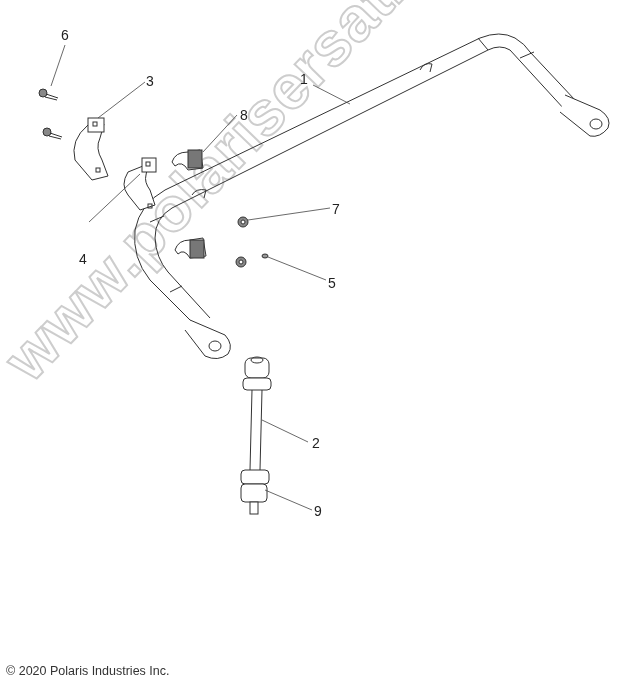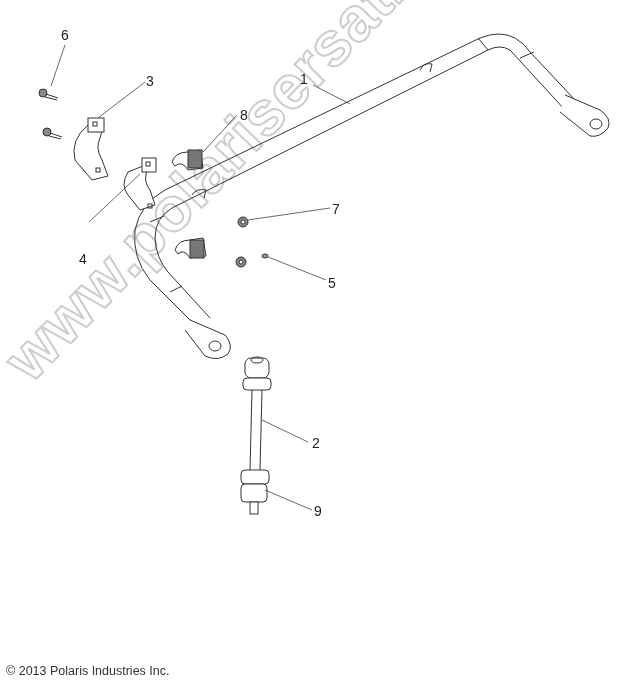--- a/index.html
+++ b/index.html
@@ -108,13 +108,13 @@
 <div class="callout" style="left:61px;top:28px;">6</div>
 <div class="callout" style="left:146px;top:74px;">3</div>
 <div class="callout" style="left:300px;top:72px;">1</div>
 <div class="callout" style="left:240px;top:108px;">8</div>
 <div class="callout" style="left:79px;top:252px;">4</div>
 <div class="callout" style="left:332px;top:202px;">7</div>
 <div class="callout" style="left:328px;top:276px;">5</div>
 <div class="callout" style="left:312px;top:436px;">2</div>
 <div class="callout" style="left:314px;top:504px;">9</div>
 
-<div class="copyright">© 2013 Polaris Industries Inc.</div>
+<div class="copyright">© 2020 Polaris Industries Inc.</div>
 
 </body></html>

